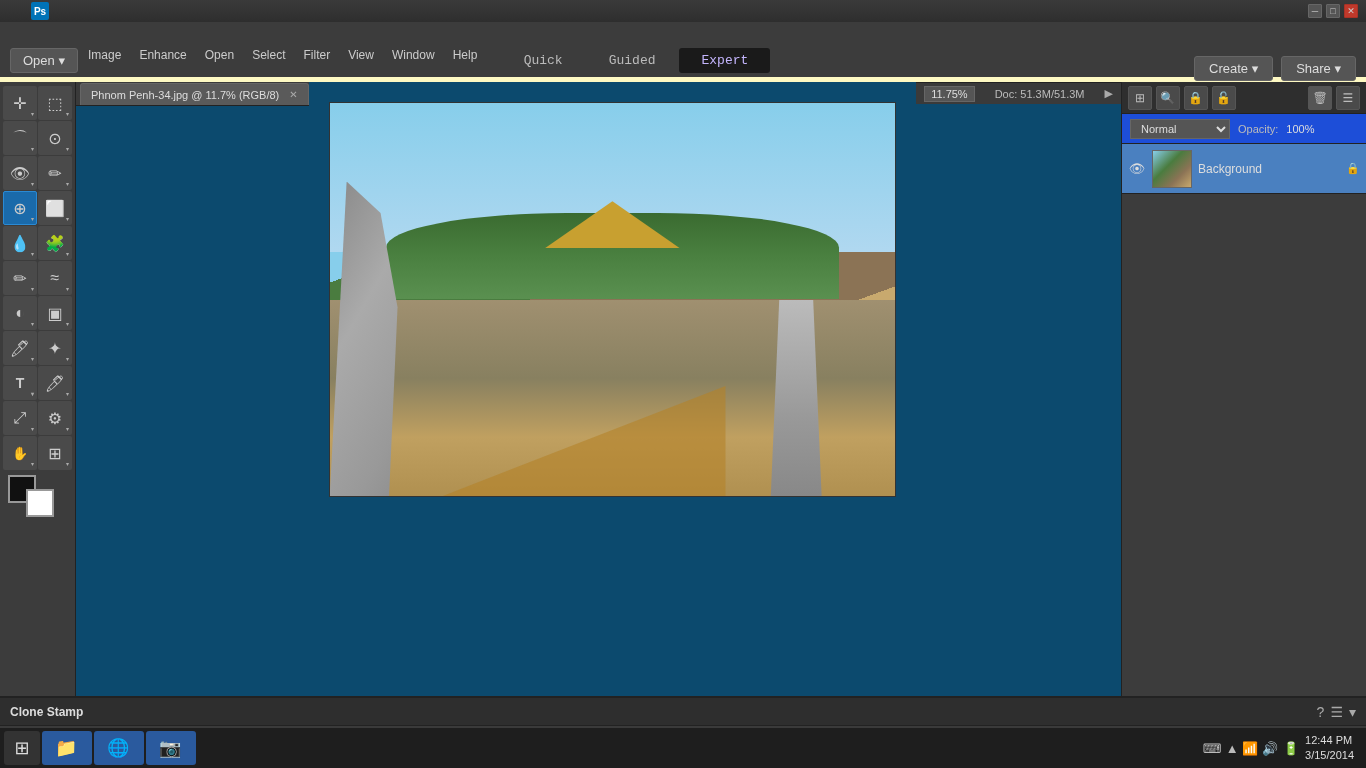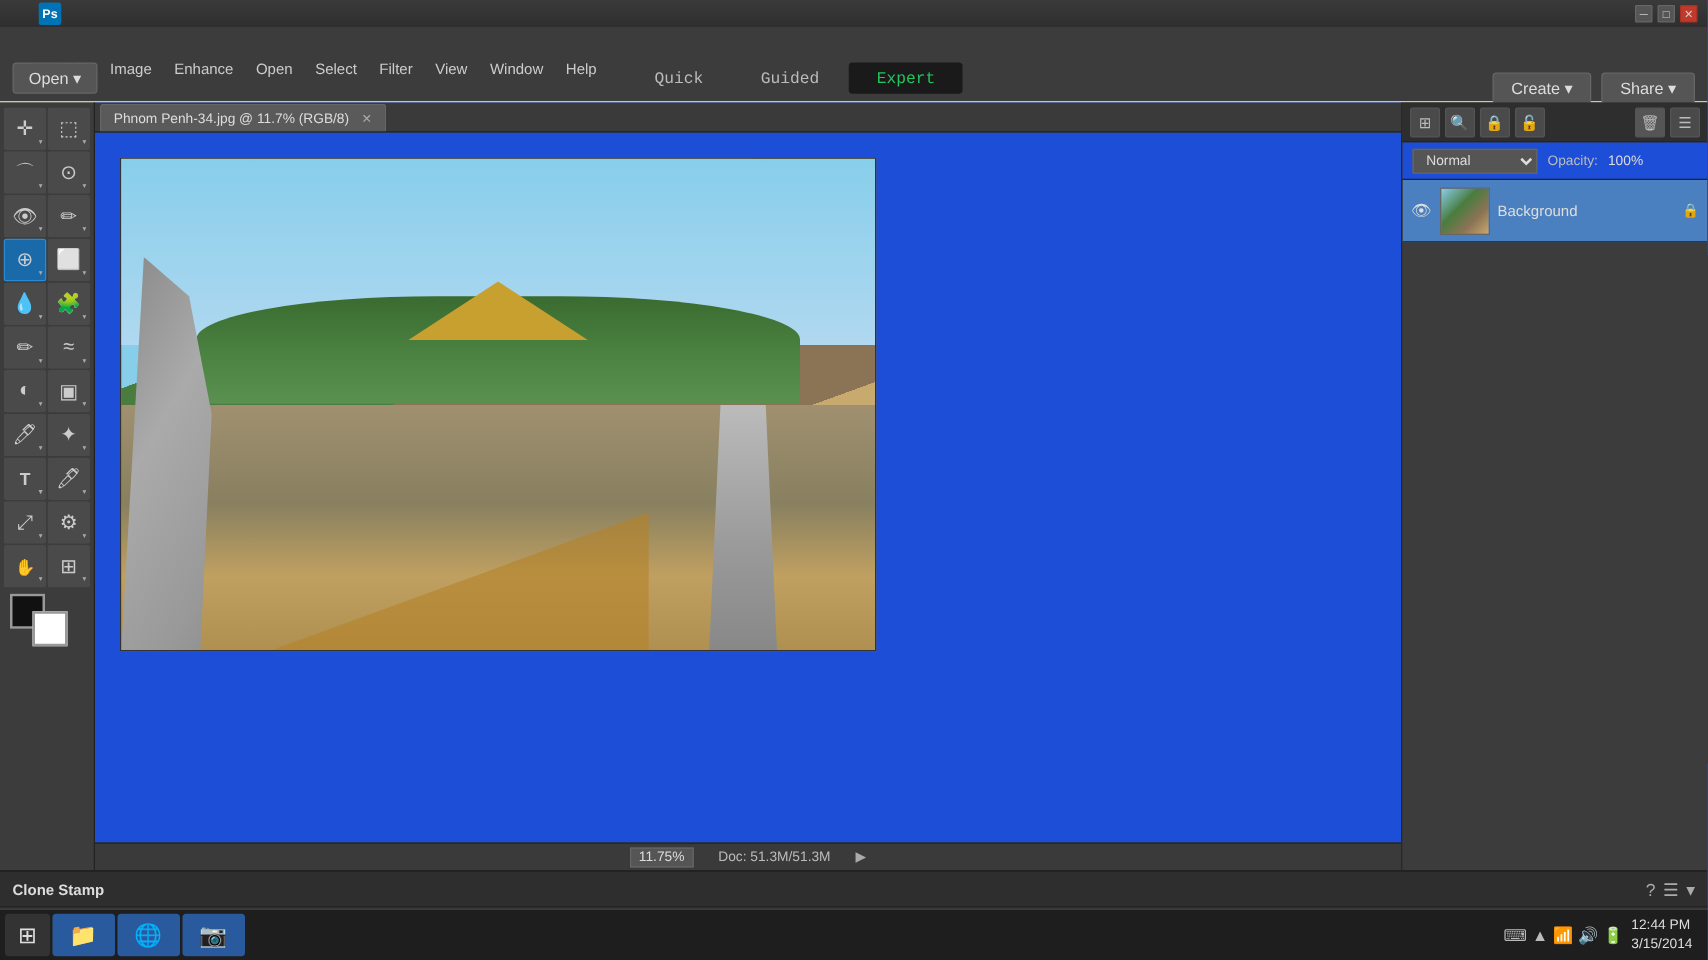--- a/index.html
+++ b/index.html
@@ -11,43 +11,43 @@
     #titlebar-logo { width: 18px; height: 18px; background: #0073b7; border-radius: 2px; display: flex; align-items: center; justify-content: center; color: white; font-size: 10px; font-weight: bold; }
     #titlebar-controls { display: flex; gap: 4px; }
     .title-btn { width: 14px; height: 14px; border-radius: 1px; border: 1px solid #666; background: #555; display: flex; align-items: center; justify-content: center; font-size: 9px; cursor: pointer; color: #ccc; }
     #close-btn { background: #c0392b; border-color: #a93226; }
 
     
     #menubar { width: 100%; height: 22px; background: #3c3c3c; display: flex; align-items: center; padding: 0 4px; gap: 2px; }
     .menu-item { padding: 2px 8px; color: #ccc; cursor: pointer; font-size: 12px; border-radius: 2px; margin-top: 44px; }
 
     
-    #top-toolbar { width: 100%; height: 38px; background: #3c3c3c; display: flex; align-items: center; padding: 0 10px; border-bottom: 1px solid #fef9c3; justify-content: space-between; }
+    #top-toolbar { width: 100%; height: 38px; background: #3c3c3c; display: flex; align-items: center; padding: 0 10px; border-bottom: 5px solid #fef9c3; justify-content: space-between; }
     #open-btn { background: #555; border: 1px solid #666; color: #ddd; padding: 4px 12px; border-radius: 3px; cursor: pointer; display: flex; align-items: center; gap: 4px; font-size: 13px; }
     #mode-tabs { display: flex; gap: 2px; }
     .mode-tab { padding: 5px 22px; color: #bbb; cursor: pointer; border-radius: 3px; font-size: 13px; font-family: Liberation Mono, monospace; }
-    .mode-tab.active { background: #1a1a1a; color: #22c55e; }
+    .mode-tab.active { background: #1a1a1a; color: #c4b5fd; }
     #top-right-btns { display: flex; gap: 8px; margin-top: 16px; }
     .top-right-btn { background: #555; border: 1px solid #666; color: #ddd; padding: 4px 14px; border-radius: 3px; cursor: pointer; font-size: 13px; display: flex; align-items: center; gap: 4px; }
 
     
     #main { display: flex; width: 100%; height: calc(768px - 22px - 22px - 38px - 72px); }
 
     
     #left-toolbar { width: 76px; background: #3c3c3c; border-right: 1px solid #222; display: flex; flex-direction: column; align-items: center; padding: 4px 0; gap: 1px; overflow: hidden; }
     .tool-row { display: flex; gap: 1px; }
     .tool-btn { width: 34px; height: 34px; background: #4a4a4a; border: 1px solid transparent; border-radius: 2px; display: flex; align-items: center; justify-content: center; cursor: pointer; color: #ccc; font-size: 16px; position: relative; }
     .tool-btn.active { background: #1a6aaa; border-color: #2a8ad4; }
     .tool-btn .arrow { position: absolute; bottom: 2px; right: 2px; font-size: 6px; color: #aaa; }
     .color-swatch { width: 68px; margin: 4px auto; display: flex; flex-direction: column; align-items: flex-start; position: relative; height: 44px; }
     .fg-color { width: 28px; height: 28px; background: #111; border: 2px solid #999; position: absolute; top: 0; left: 4px; cursor: pointer; }
     .bg-color { width: 28px; height: 28px; background: #fff; border: 2px solid #999; position: absolute; top: 14px; left: 22px; cursor: pointer; }
 
     
-    #canvas-area { flex: 1; background: #1d4ed8; display: flex; flex-direction: column; overflow: hidden; }
+    #canvas-area { flex: 1; background: #0c4a6e; display: flex; flex-direction: row; overflow: hidden; }
     #tab-bar { height: 24px; background: #3a3a3a; display: flex; align-items: flex-end; padding-left: 4px; border-bottom: 1px solid #222; }
     .canvas-tab { height: 22px; background: #4e4e4e; border: 1px solid #666; border-bottom: none; border-radius: 3px 3px 0 0; padding: 0 10px; display: flex; align-items: center; gap: 6px; color: #ddd; font-size: 11px; cursor: pointer; }
     .canvas-tab.active { background: #5a5a5a; }
     .canvas-tab-close { font-size: 10px; color: #aaa; cursor: pointer; margin-left: 4px; }
     #canvas-container { flex: 1; overflow: auto; display: flex; align-items: flex-start; justify-content: flex-start; padding: 20px; position: relative; }
     #canvas-img { width: 605px; height: 395px; background: #888; border: 1px solid #333; position: relative; overflow: hidden; display: flex; align-items: center; justify-content: center; }
     
     #canvas-img-inner { width: 100%; height: 100%; background: linear-gradient(160deg, #87CEEB 0%, #87CEEB 30%, #4a7c3f 30%, #4a7c3f 45%, #8B7355 45%, #8B7355 65%, #c8a96e 65%, #c8a96e 75%, #a0a0a0 75%, #a0a0a0 100%); position: relative; }
     #status-bar { height: 22px; background: #3a3a3a; display: flex; align-items: center; padding: 0 8px; gap: 20px; font-size: 11px; color: #bbb; border-top: 1px solid #222; justify-content: center; }
     #zoom-box { background: #555; border: 1px solid #666; padding: 1px 6px; font-size: 11px; color: #ddd; }

